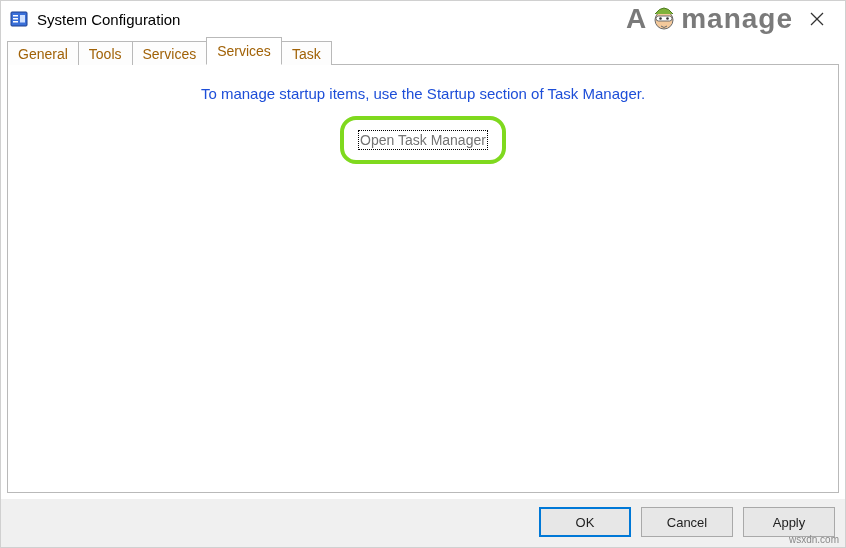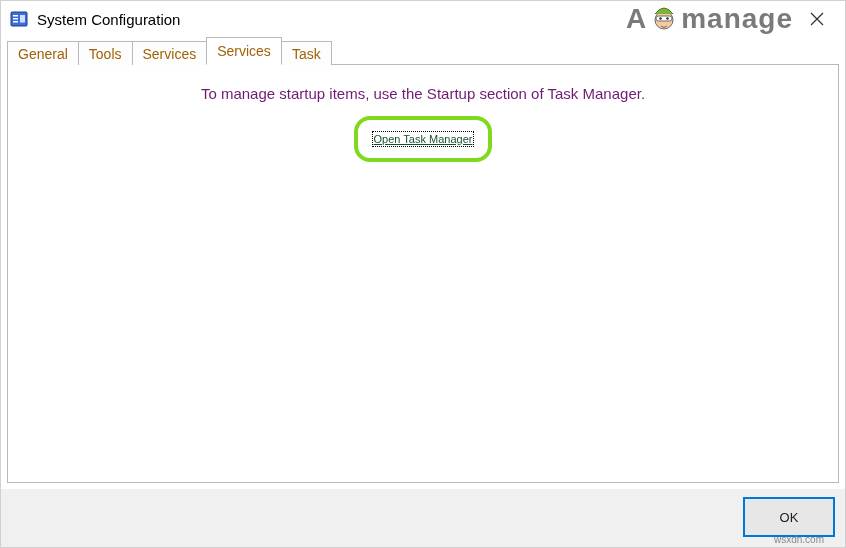--- a/index.html
+++ b/index.html
@@ -91,48 +91,47 @@
       flex: 1;
       background: #fff;
       position: relative;
       display: flex;
       flex-direction: column;
       align-items: center;
       padding-top: 20px;
     }
     .instruction {
       font-size: 15px;
-      color: #701a75;
+      color: #1d4ed8;
       text-align: center;
     }
     .highlight-box {
       margin-top: 14px;
       border: 4px solid #7fd91e;
       border-radius: 16px;
       padding: 12px 16px;
       display: inline-block;
     }
     .link {
-      color: #14532d;
-      text-decoration: underline;
-      font-size: 11px;
+      color: #737373;
+      font-size: 14px;
       cursor: pointer;
       outline: 1px dotted #000;
       outline-offset: 1px;
     }
     .button-row {
       display: flex;
       justify-content: flex-end;
       gap: 10px;
       padding: 8px 10px 10px 10px;
       background: #f0f0f0;
     }
     .btn {
       min-width: 92px;
-      height: 40px;
+      height: 30px;
       border: 1px solid #a9a9a9;
       background: #e7e7e7;
       font-size: 13px;
       color: #222;
       cursor: pointer;
       display: inline-flex;
       align-items: center;
       justify-content: center;
     }
     .btn.default {
@@ -154,21 +153,21 @@
       pointer-events: none;
     }
     .watermark .head {
       width: 30px;
       height: 30px;
       display: inline-block;
     }
     .attribution {
       position: absolute;
       bottom: 2px;
-      right: 21px;
+      right: 6px;
       font-size: 10px;
       color: #888;
       z-index: 20;
     }
   </style>
 </head>
 <body>
 
 <div class="window">
 
@@ -217,16 +216,18 @@
 
   <div class="content-frame">
     <div class="instruction">To manage startup items, use the Startup section of Task Manager.</div>
     <div class="highlight-box">
       <span class="link">Open Task Manager</span>
     </div>
   </div>
 
   <div class="button-row">
     <button class="btn default">OK</button>
+    <button class="btn">Cancel</button>
+    <button class="btn">Apply</button>
   </div>
 
   <div class="attribution">wsxdn.com</div>
 </div>
 
 </body></html>

